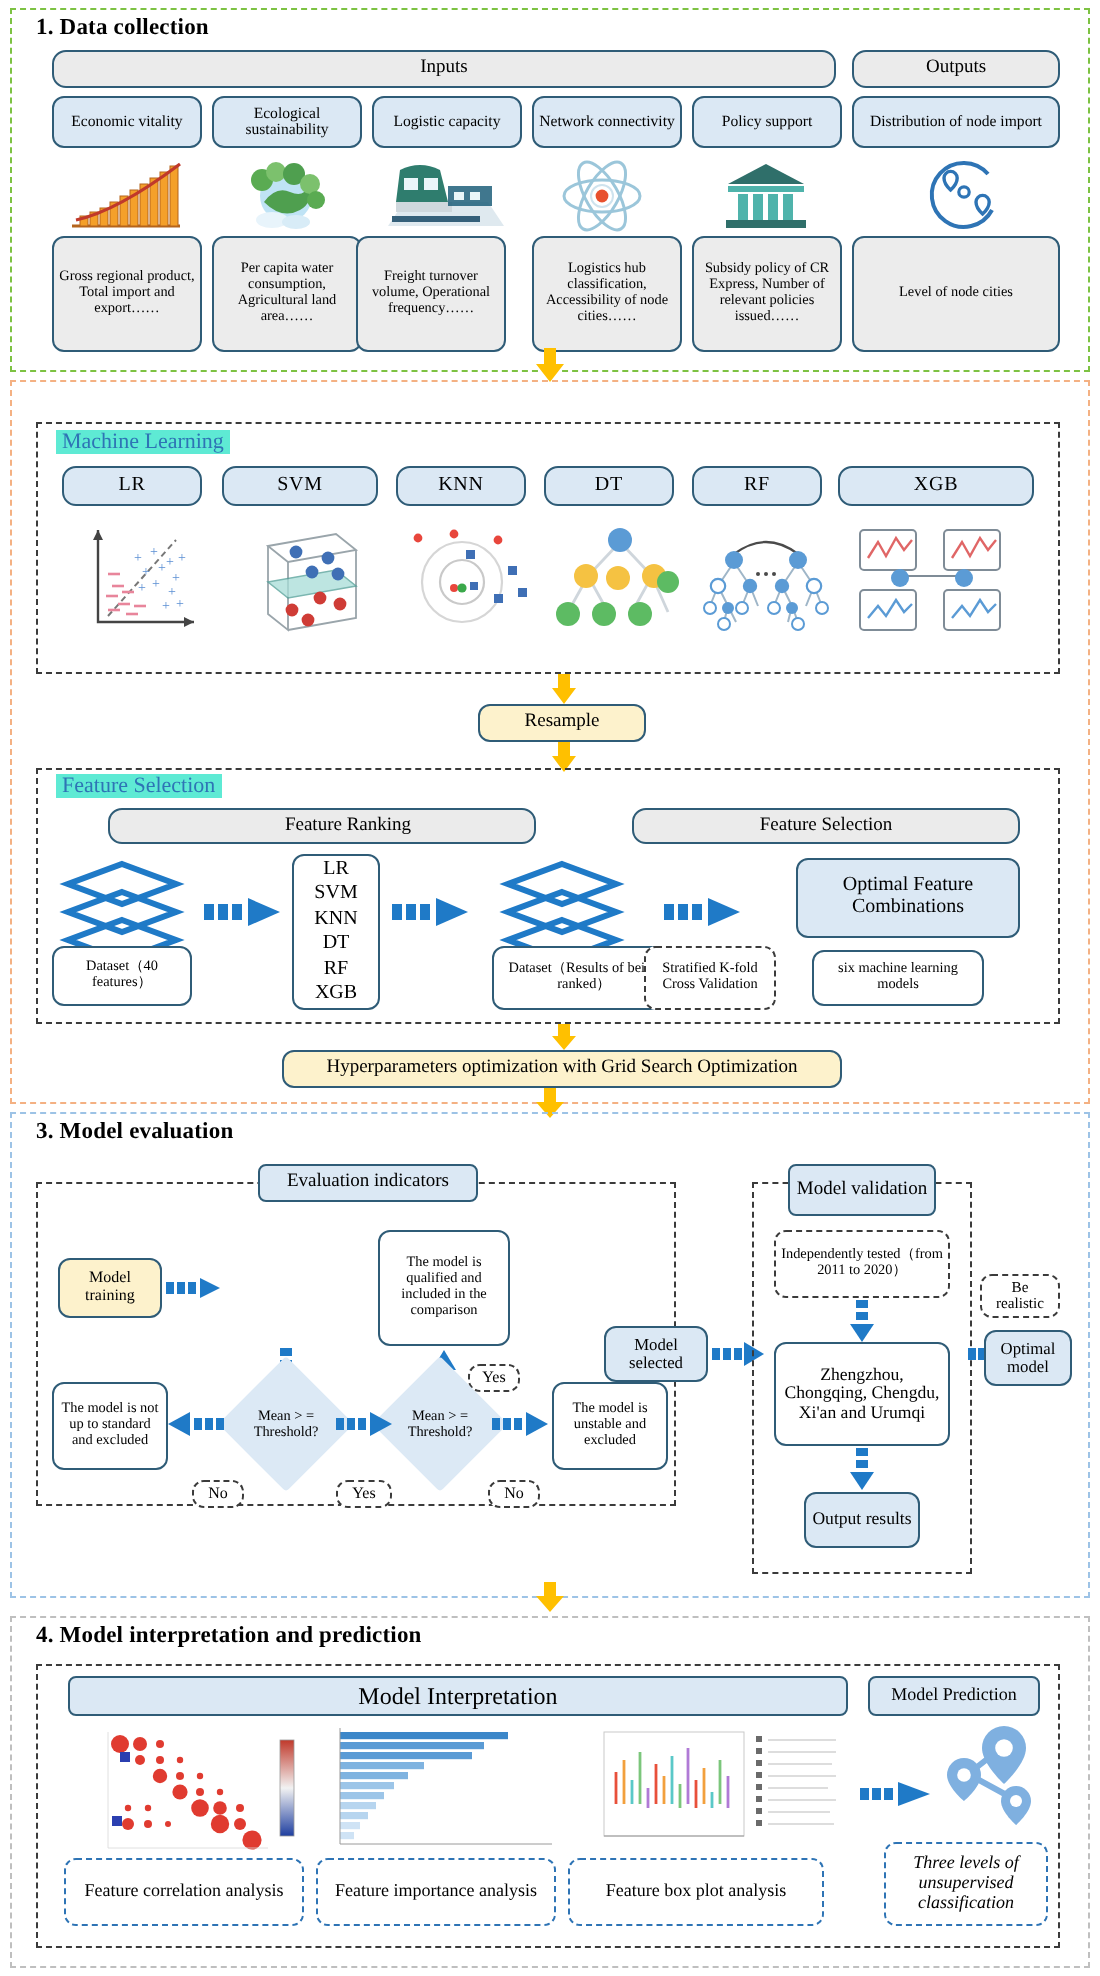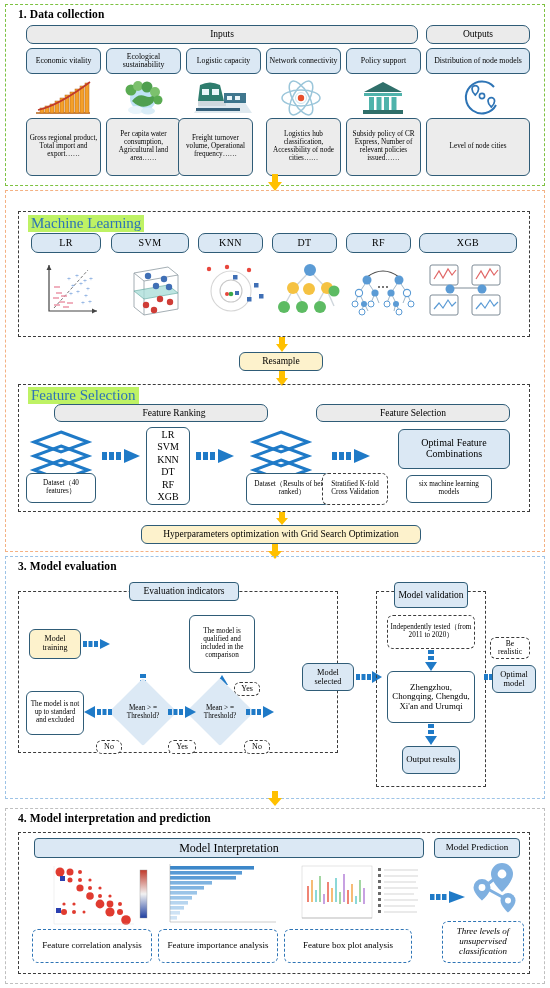--- a/index.html
+++ b/index.html
@@ -17,22 +17,22 @@
     font-weight: bold; font-size: 11.5px; color: #000;
     padding: 3px 0 2px 12px; letter-spacing: .1px;
   }
   #sec1 { top: 4px;   height: 182px; border: 1.6px dashed #7dc242; }
   #sec2 { top: 190px; height: 362px; border: 1.6px dashed #f4b183; }
   #sec3 { top: 556px; height: 243px; border: 1.6px dashed #9dc3e6; }
   #sec4 { top: 808px; height: 176px; border: 1.6px dashed #bfbfbf; }
 
   .inner-dash { position: absolute; border: 1.4px dashed #3b3b3b; }
   .sub-label {
-    position: absolute; font-size: 15px; color: #2e74b5;
-    font-family: "Liberation Serif", serif; background: #bef264; padding: 0 3px;
+    position: absolute; font-size: 11px; color: #2e74b5;
+    font-family: "Liberation Serif", serif; background: #5eead4; padding: 0 3px;
   }
 
   
   .box {
     position: absolute; display: flex; align-items: center;
     justify-content: center; text-align: center;
     border-radius: 6px; line-height: 1.08;
     font-size: 7.2px; color: #000; padding: 1px 2px;
   }
   .hdr-grey {
@@ -78,21 +78,21 @@
   <div class="sec-title">1. Data collection</div>
 
   <div class="box hdr-grey" style="left:20px; top:20px; width:392px; height:19px;">Inputs</div>
   <div class="box hdr-grey" style="left:420px; top:20px; width:104px; height:19px;">Outputs</div>
 
   <div class="box box-blue-lt" style="left:20px;  top:43px; width:75px; height:26px; font-size:7.8px;">Economic vitality</div>
   <div class="box box-blue-lt" style="left:100px; top:43px; width:75px; height:26px; font-size:7.8px;">Ecological sustainability</div>
   <div class="box box-blue-lt" style="left:180px; top:43px; width:75px; height:26px; font-size:7.8px;">Logistic capacity</div>
   <div class="box box-blue-lt" style="left:260px; top:43px; width:75px; height:26px; font-size:7.8px;">Network connectivity</div>
   <div class="box box-blue-lt" style="left:340px; top:43px; width:75px; height:26px; font-size:7.8px;">Policy support</div>
-  <div class="box box-blue-lt" style="left:420px; top:43px; width:104px; height:26px; font-size:7.8px;">Distribution of node models</div>
+  <div class="box box-blue-lt" style="left:420px; top:43px; width:104px; height:26px; font-size:7.8px;">Distribution of node import</div>
 
   <svg class="icon" style="left:26px; top:74px;" width="62" height="38" viewBox="0 0 62 38">
     <path d="M4 34 L58 34" stroke="#b5651d" stroke-width="1.4" fill="none"></path>
     <g fill="#f4a02a" stroke="#b5651d" stroke-width=".5">
       <rect x="8" y="29" width="4" height="5"></rect>
           <rect x="13" y="27" width="4" height="7"></rect>
       <rect x="18" y="25" width="4" height="9"></rect>
           <rect x="23" y="22" width="4" height="12"></rect>
       <rect x="28" y="19" width="4" height="15"></rect>
           <rect x="33" y="16" width="4" height="18"></rect>
@@ -460,20 +460,21 @@
   <div class="box box-dashdark" style="left:162px; top:183px; width:28px; height:14px; font-size:8px;">Yes</div>
 
   <svg class="svgwrap" style="left:240px; top:149px;" width="28" height="12" viewBox="0 0 28 12">
     <g fill="#1f7ac7">
           <rect x="0" y="3" width="4" height="6"></rect>
           <rect x="5.5" y="3" width="4" height="6"></rect>
           <rect x="11" y="3" width="4" height="6"></rect>
         </g>
     <path d="M17 0 L28 6 L17 12 Z" fill="#1f7ac7"></path>
   </svg>
+  <div class="box box-white" style="left:270px; top:134px; width:58px; height:44px;">The model is unstable and excluded</div>
   <div class="box box-dashdark" style="left:238px; top:183px; width:26px; height:14px; font-size:8px;">No</div>
 
   <div class="box box-blue-lt" style="left:296px; top:106px; width:52px; height:28px; font-size:8.4px;">Model selected</div>
 
   <svg class="svgwrap" style="left:350px; top:114px;" width="26" height="12" viewBox="0 0 26 12">
     <g fill="#1f7ac7">
           <rect x="0" y="3" width="4" height="6"></rect>
           <rect x="5.5" y="3" width="4" height="6"></rect>
           <rect x="11" y="3" width="4" height="6"></rect>
         </g>

